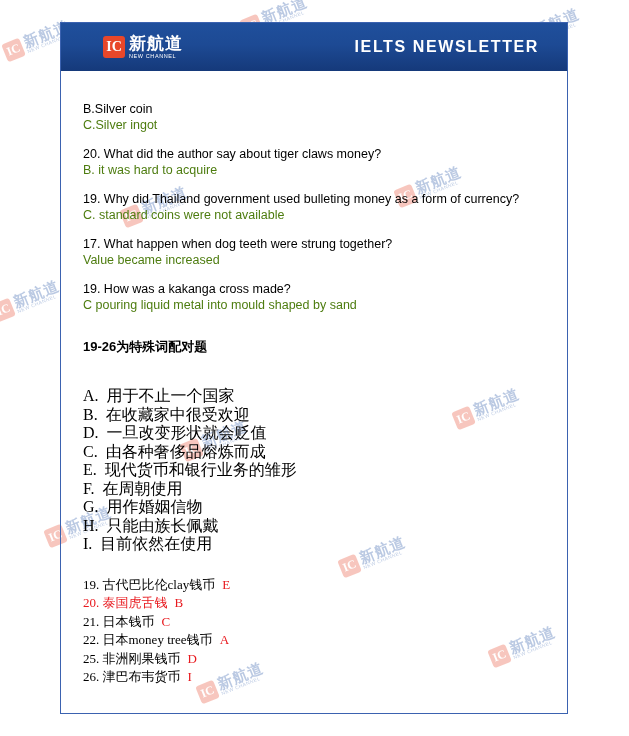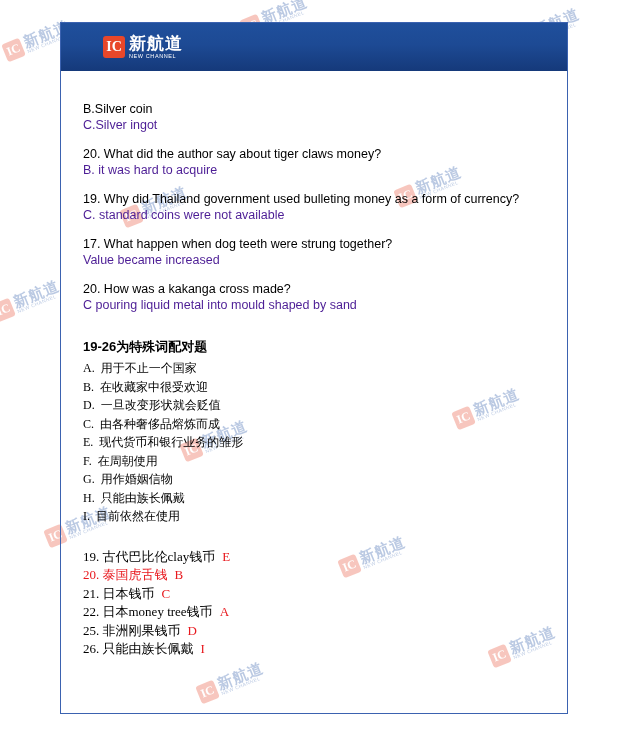--- a/index.html
+++ b/index.html
@@ -139,38 +139,38 @@
     box-sizing: border-box;
     font-size: 12.5px;
     color: #000000;
   }
 
   .line {
     line-height: 16px;
     white-space: pre-wrap;
   }
   .ans {
-    color: #4c1d95;
+    color: #4d7c0f;
     line-height: 16px;
     white-space: pre-wrap;
   }
   .q {
     margin-top: 13px;
     line-height: 16px;
   }
   .sec-title {
     margin-top: 26px;
     font-weight: bold;
     font-size: 13px;
     line-height: 16px;
   }
   .opts {
-    margin-top: 4px;
+    margin-top: 32px;
     font-family: "Liberation Serif", serif;
-    font-size: 12px;
+    font-size: 16px;
   }
   .opts .line {
     line-height: 18.5px;
   }
   .matches {
     margin-top: 22px;
     font-family: "Liberation Serif", serif;
     font-size: 13px;
   }
   .matches .row {
@@ -283,37 +283,38 @@
 <div class="page">
 
   <div class="header">
     <div class="logo">
       <span class="logo-mark">IC</span>
       <span class="logo-txt">
         <span class="logo-cn">新航道</span>
         <span class="logo-en">NEW CHANNEL</span>
       </span>
     </div>
+    <div class="header-title">IELTS  NEWSLETTER</div>
   </div>
 
   <div class="content">
 
     <div class="line">B.Silver coin</div>
     <div class="ans">C.Silver ingot</div>
 
     <div class="q">20. What did the author say about tiger claws money?</div>
     <div class="ans">B. it was hard to acquire</div>
 
     <div class="q">19. Why did Thailand government used bulleting money as a form of currency?</div>
     <div class="ans">C. standard coins were not available</div>
 
     <div class="q">17. What happen when dog teeth were strung together?</div>
     <div class="ans">Value became increased</div>
 
-    <div class="q">20. How was a kakanga cross made?</div>
+    <div class="q">19. How was a kakanga cross made?</div>
     <div class="ans">C pouring liquid metal into mould shaped by sand</div>
 
     <div class="sec-title">19-26为特殊词配对题</div>
 
     <div class="opts">
       <div class="line">A.  用于不止一个国家</div>
       <div class="line">B.  在收藏家中很受欢迎</div>
       <div class="line">D.  一旦改变形状就会贬值</div>
       <div class="line">C.  由各种奢侈品熔炼而成</div>
       <div class="line">E.  现代货币和银行业务的雏形</div>
@@ -322,17 +323,17 @@
       <div class="line">H.  只能由族长佩戴</div>
       <div class="line">I.  目前依然在使用</div>
     </div>
 
     <div class="matches">
       <div class="row"><span class="num">19.</span> <span>古代巴比伦clay钱币</span><span class="key">E</span></div>
       <div class="row red"><span class="num">20.</span> <span>泰国虎舌钱</span><span class="key">B</span></div>
       <div class="row"><span class="num">21.</span> <span>日本钱币</span><span class="key">C</span></div>
       <div class="row"><span class="num">22.</span> <span>日本money tree钱币</span><span class="key">A</span></div>
       <div class="row"><span class="num">25.</span> <span>非洲刚果钱币</span><span class="key">D</span></div>
-      <div class="row"><span class="num">26.</span> <span>只能由族长佩戴</span><span class="key">I</span></div>
+      <div class="row"><span class="num">26.</span> <span>津巴布韦货币</span><span class="key">I</span></div>
     </div>
 
   </div>
 </div>
 
 </body></html>

